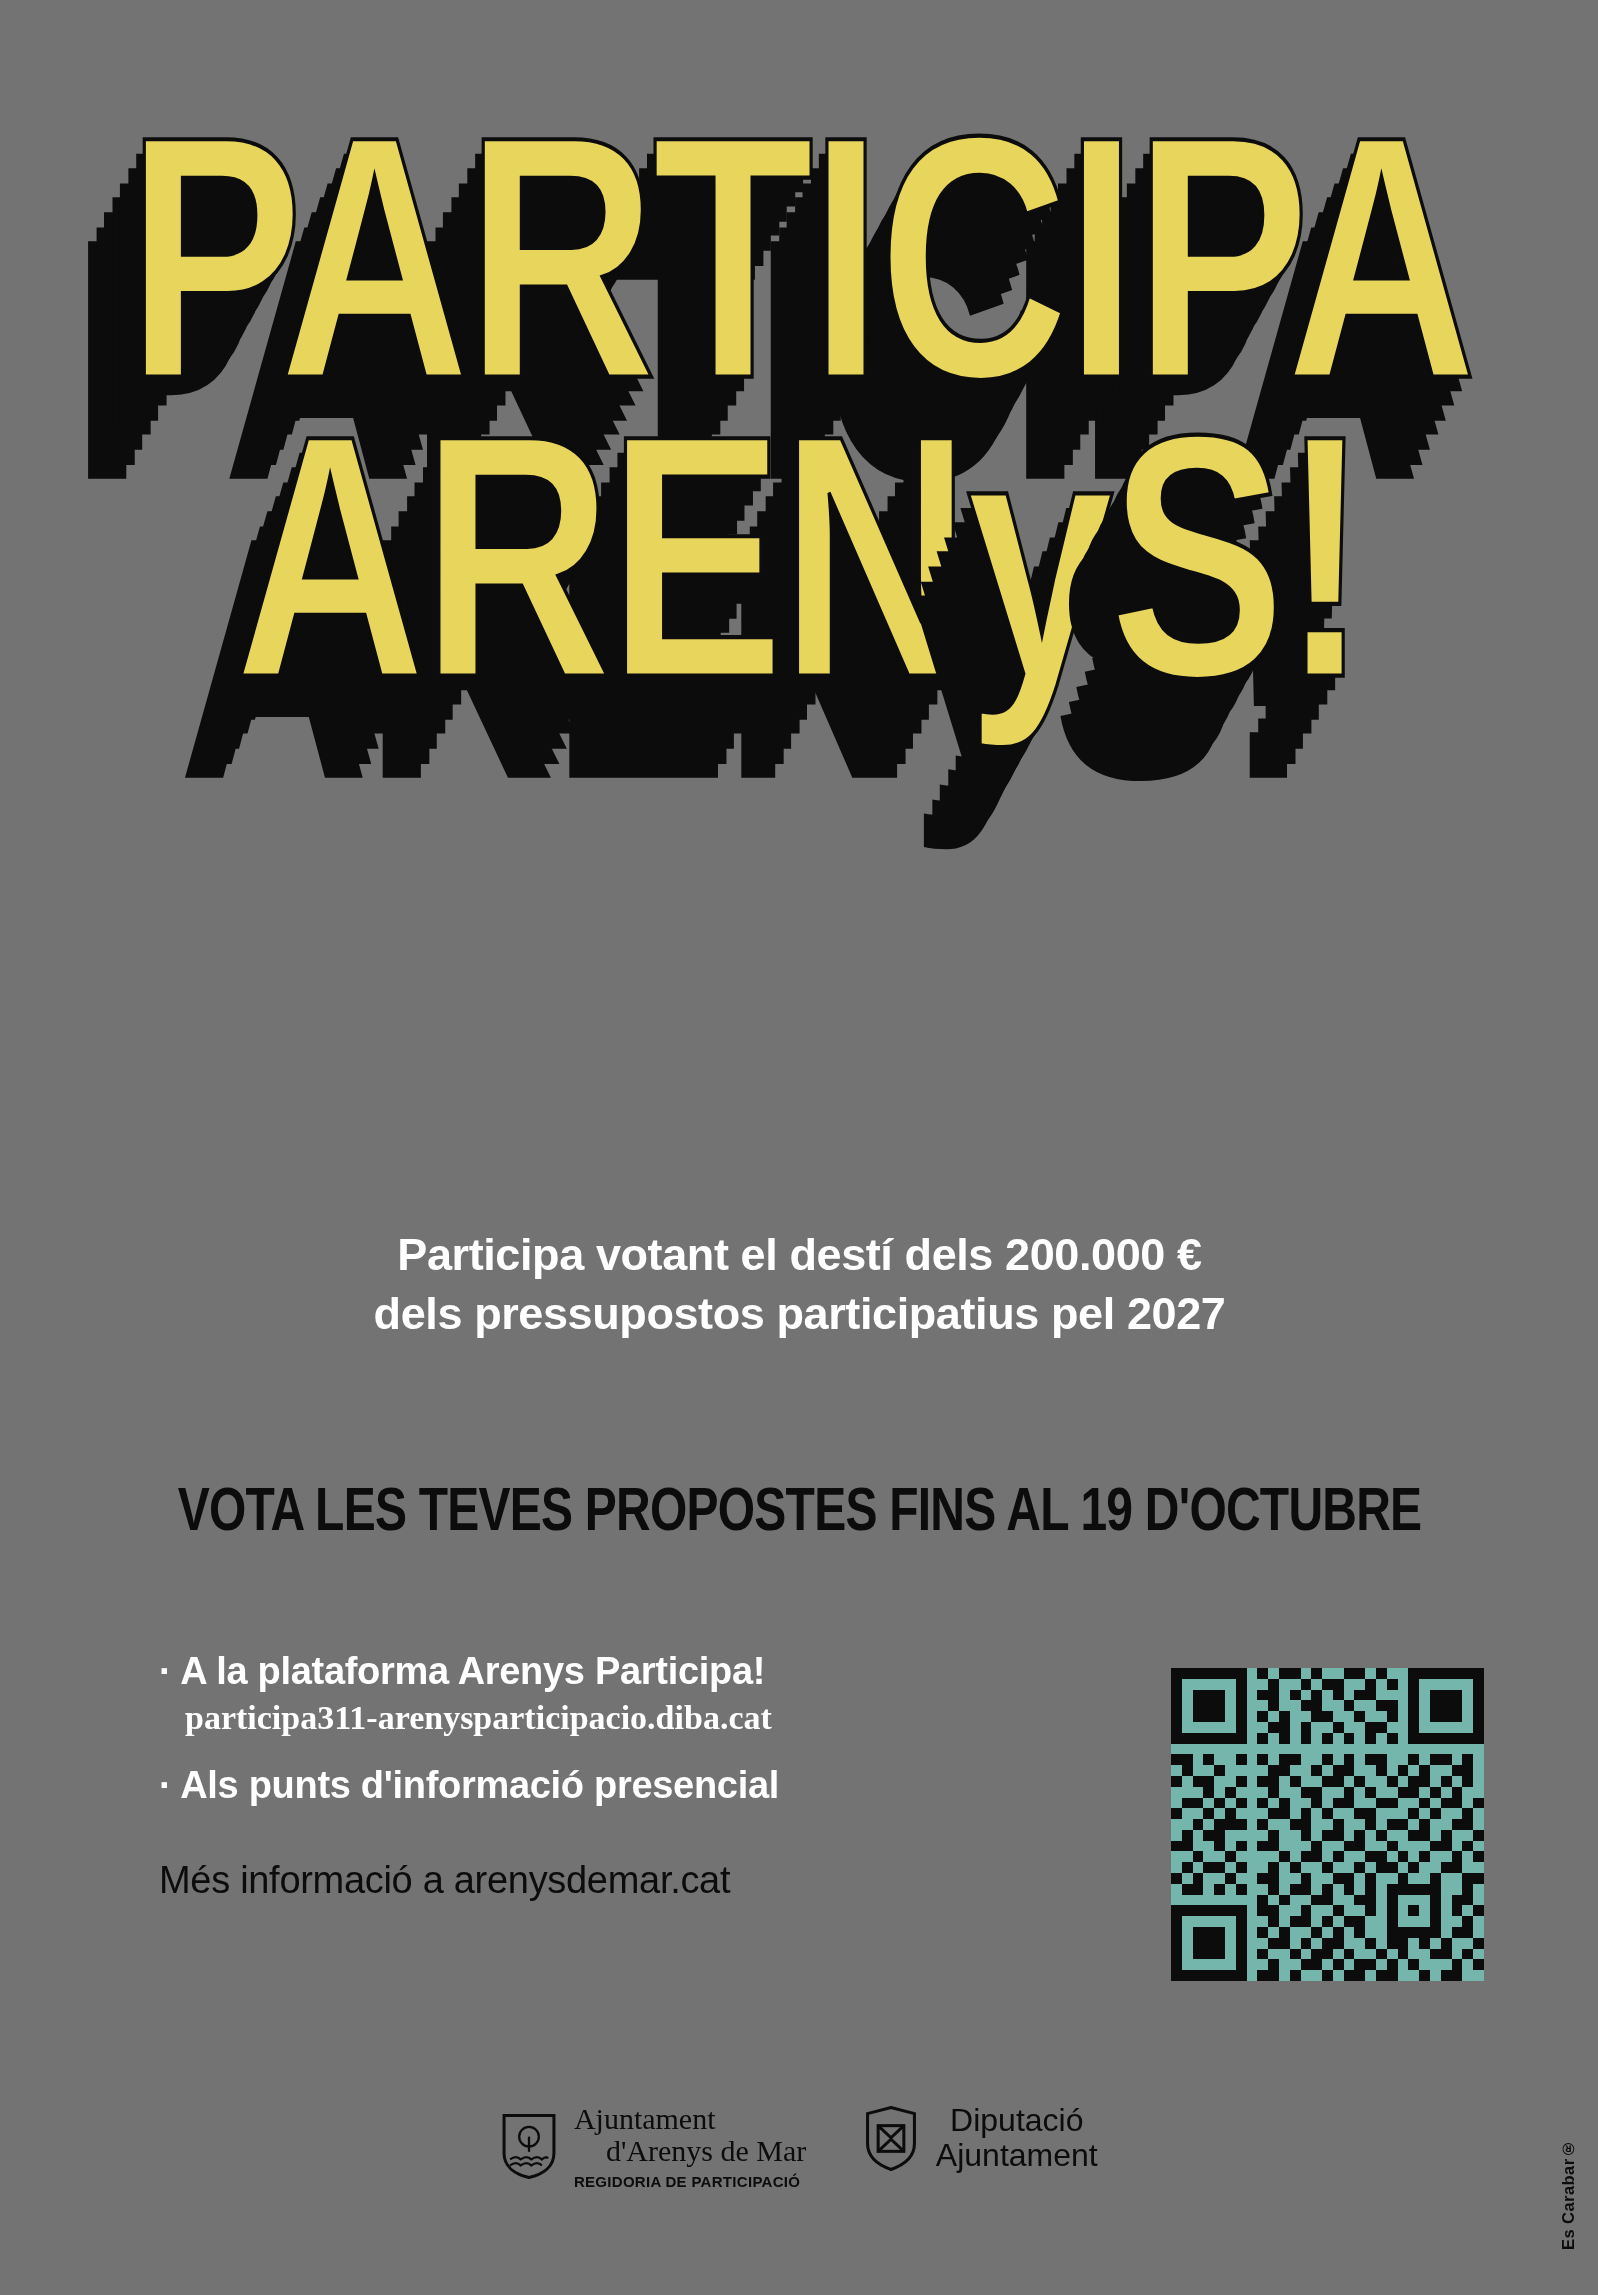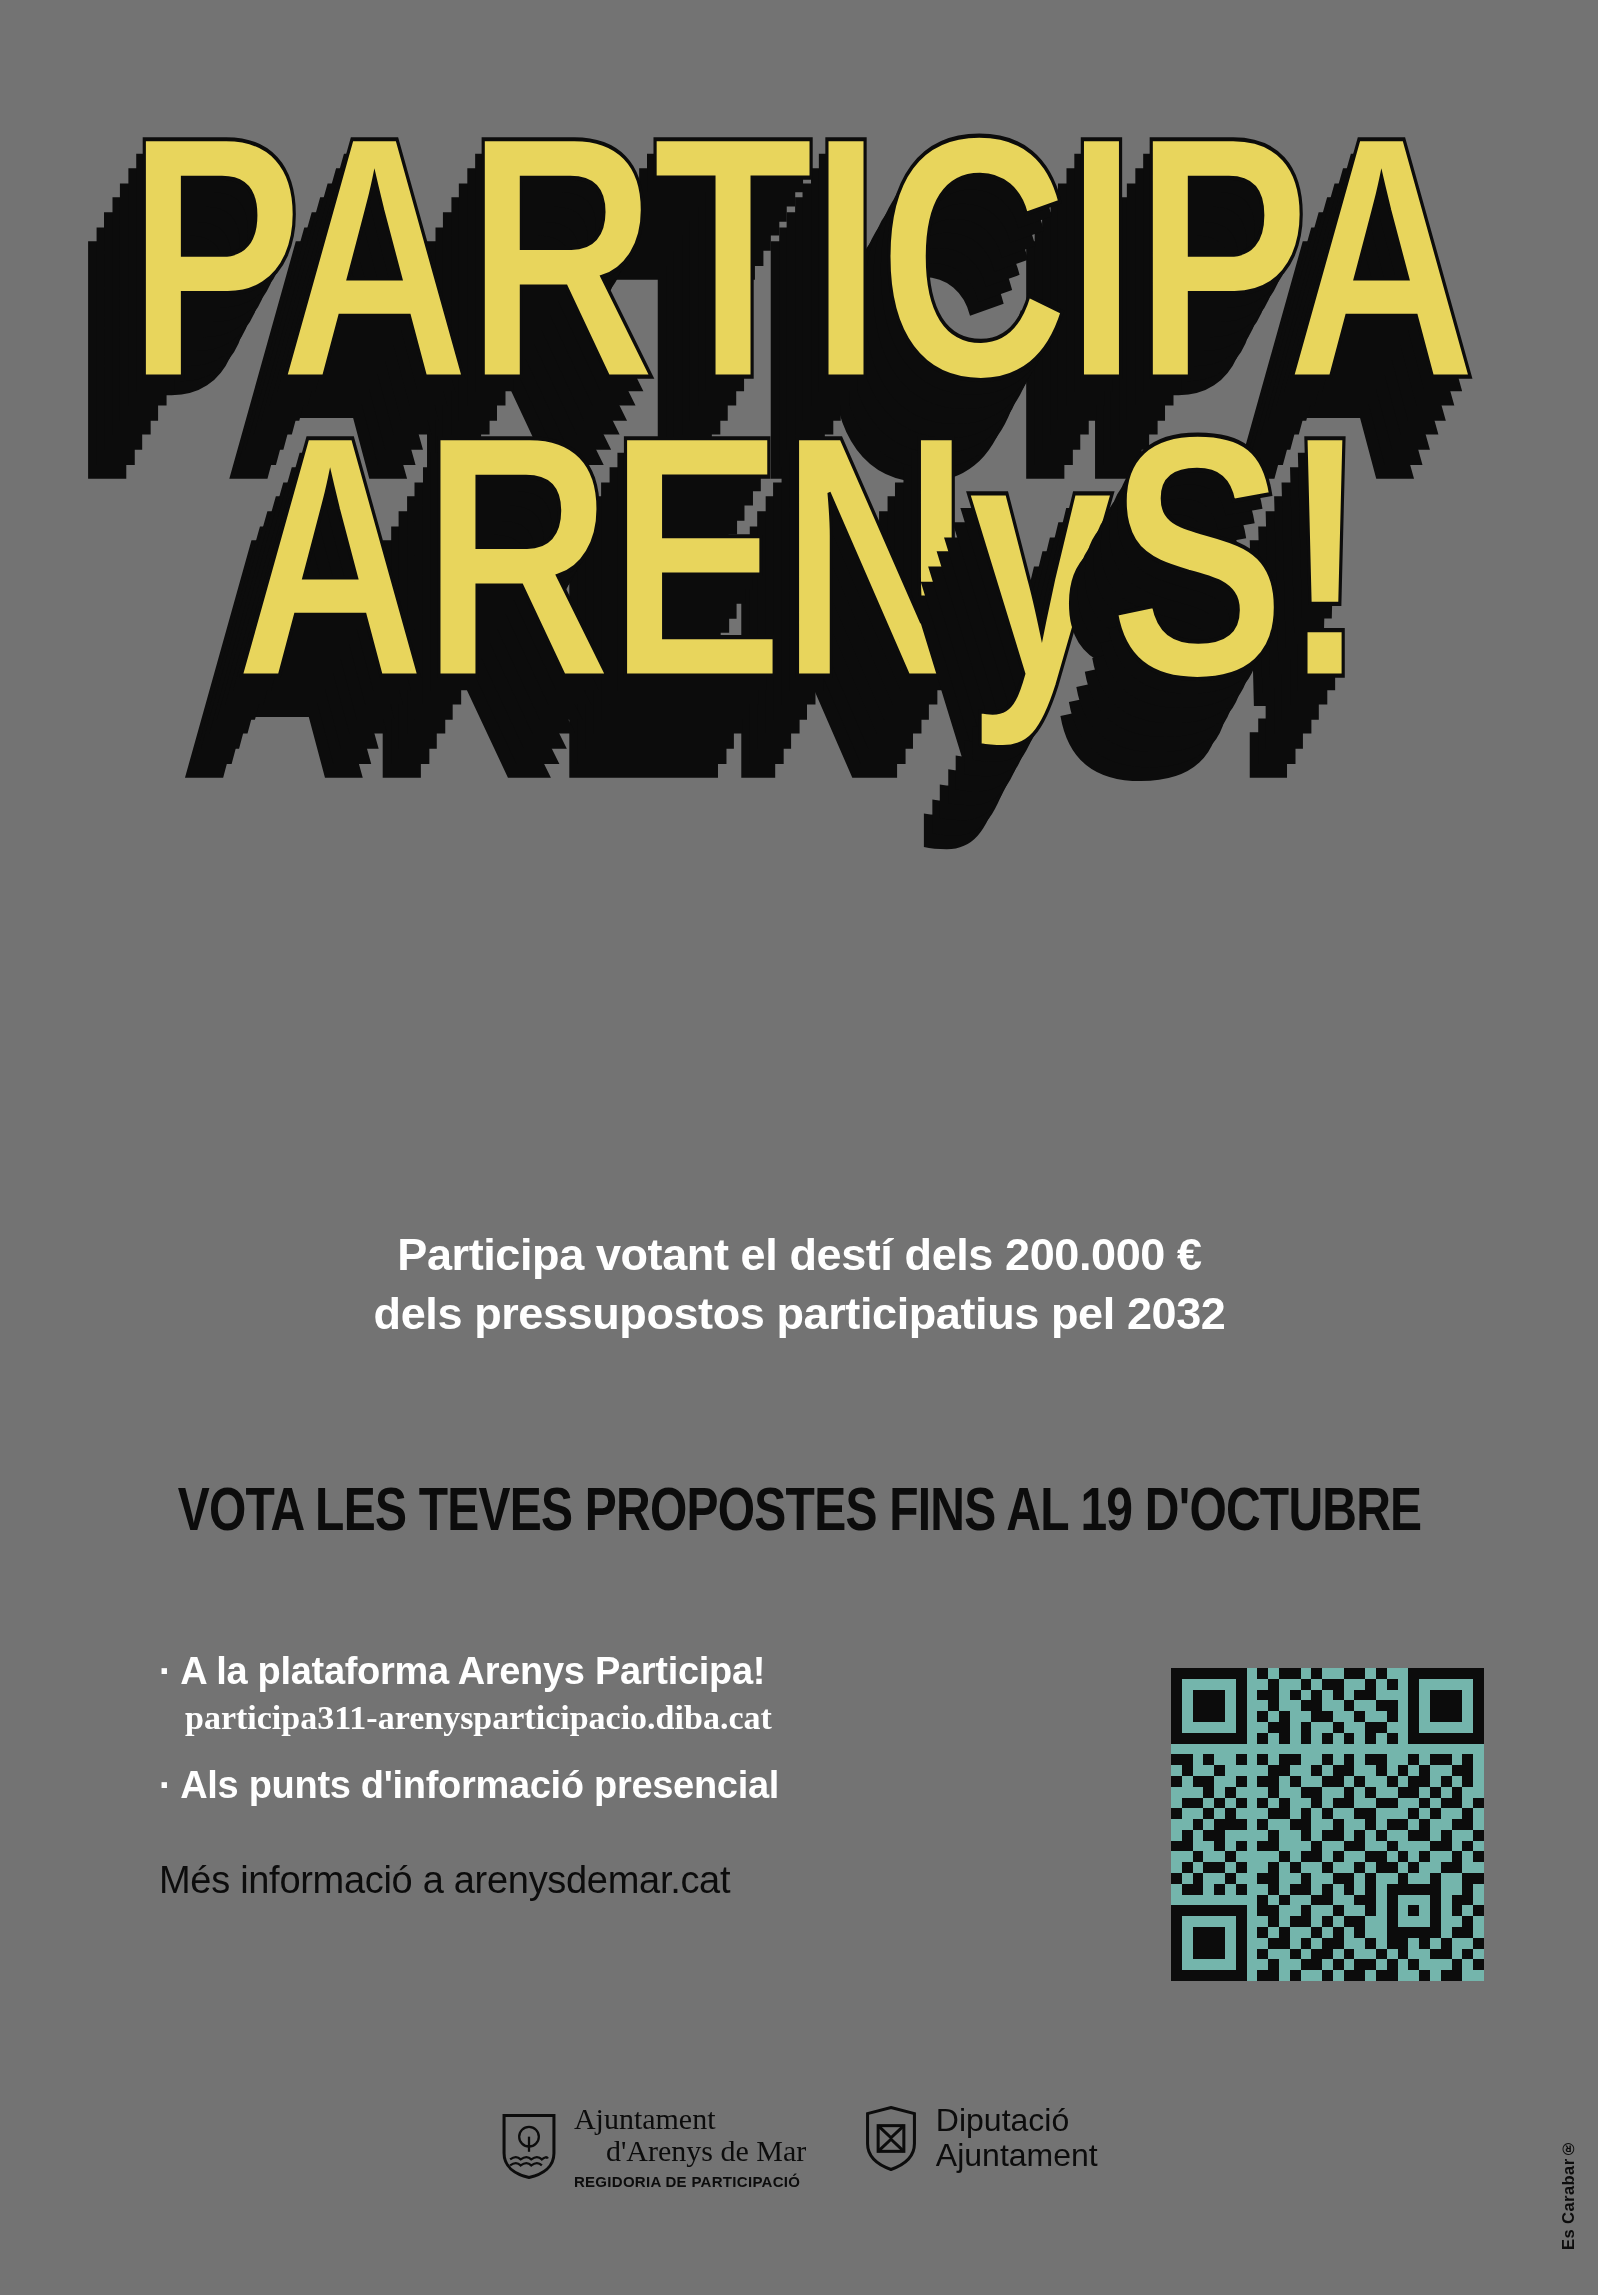--- a/index.html
+++ b/index.html
@@ -178,21 +178,21 @@
     font-size: 15px;
     letter-spacing: 0.3px;
     margin-top: 6px;
   }
   .logo-text-2 {
     line-height: 1.1;
     font-family: "Liberation Sans", sans-serif;
     font-weight: 400;
     font-size: 32px;
   }
-  .logo-text-2 .b2 { display: block; }
+  .logo-text-2 .b2 { display: block; text-align: center; }
 
   
   .credit {
     position: absolute;
     right: 19.7px;
     bottom: 45px;
     writing-mode: vertical-rl;
     transform: rotate(180deg);
     font-size: 16.6px;
     font-weight: 700;
@@ -205,21 +205,21 @@
 
 <div class="poster">
 
   <div class="headline">
     <div class="hl-line hl-1">PARTICIPA</div>
     <div class="hl-line hl-2"><span>AREN</span><span class="lower">y</span><span>S!</span></div>
   </div>
 
   <div class="subtitle">
     <div>Participa votant el destí dels 200.000 €</div>
-    <div>dels pressupostos participatius pel 2032</div>
+    <div>dels pressupostos participatius pel 2027</div>
   </div>
 
   <div class="cta">VOTA LES TEVES PROPOSTES FINS AL 19 D'OCTUBRE</div>
 
   <div class="info">
     <p class="info-item">· A la plataforma Arenys Participa!</p>
     <p class="info-url">participa311-arenysparticipacio.diba.cat</p>
     <p class="info-item">· Als punts d'informació presencial</p>
     <p class="info-more">Més informació a arenysdemar.cat</p>
   </div>

